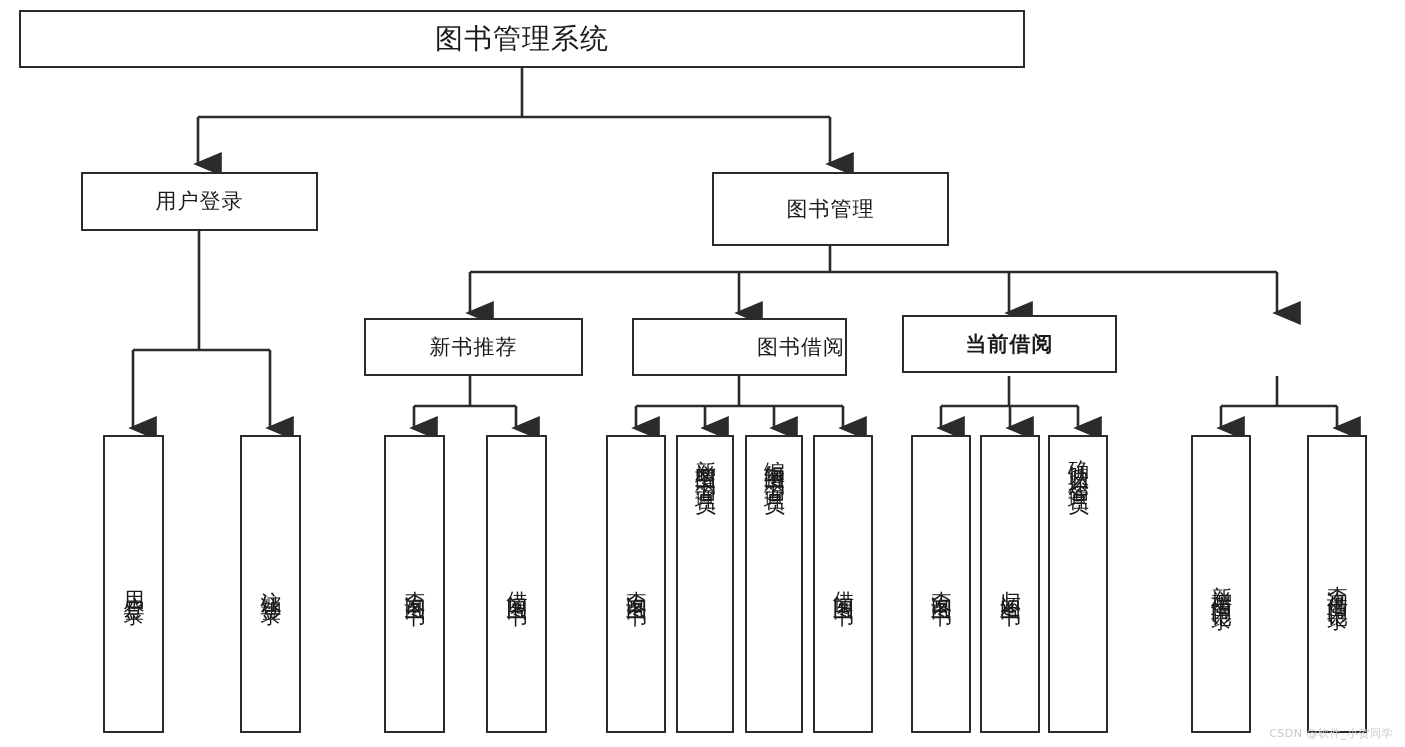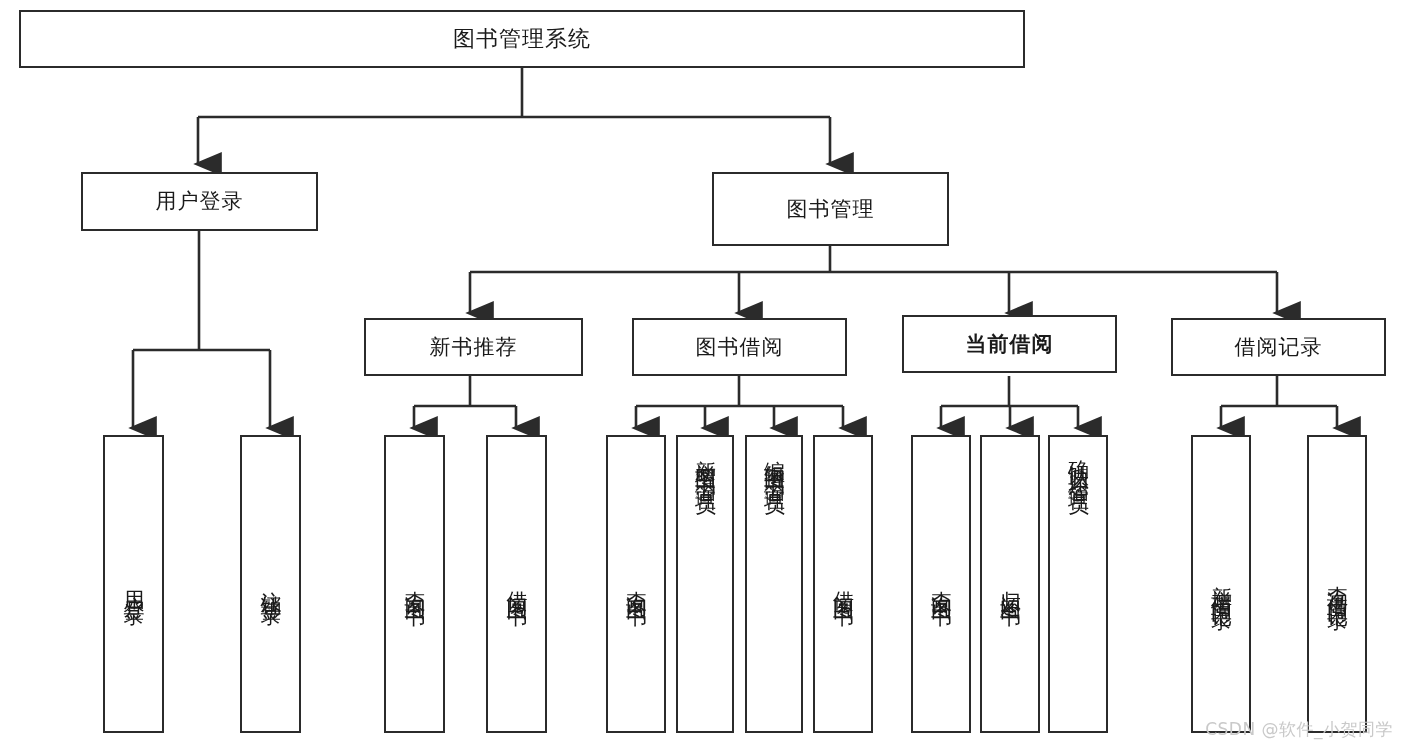--- a/index.html
+++ b/index.html
@@ -43,21 +43,21 @@
     white-space: pre;
     line-height: 1.18;
   }
   
   .node.horiz .label {
     writing-mode: horizontal-tb;
     font-size: 21px;
     letter-spacing: 1px;
   }
   .node.root .label {
-    font-size: 22px;
+    font-size: 28px;
   }
   
   .node.vert {
     align-items: flex-start;
     justify-content: center;
     padding-top: 6px;
   }
   .node.vert .label {
     writing-mode: vertical-rl;
     text-orientation: upright;
@@ -66,21 +66,21 @@
     line-height: 1;
   }
   .node.vert.centered {
     align-items: center;
     padding-top: 0;
   }
   .watermark {
     position: absolute;
     right: 12px;
     bottom: 6px;
-    font-size: 17px;
+    font-size: 11px;
     color: #c9c9c9;
     letter-spacing: 0.5px;
     z-index: 3;
     white-space: nowrap;
   }
 </style>
 </head>
 <body>
 
 <div id="canvas">
@@ -144,31 +144,28 @@
   </div>
 
   <div class="node horiz" style="left:712px; top:172px; width:237px; height:74px;">
     <span class="label">图书管理</span>
   </div>
 
   <div class="node horiz" style="left:364px; top:318px; width:219px; height:58px;">
     <span class="label">新书推荐</span>
   </div>
 
-  <div class="node horiz" style="left:632px; top:318px; width:215px; height:58px;">
+  <div class="node horiz" style="left:632px; top:318px; width:215px; height:58px;justify-content:flex-end;">
     <span class="label">图书借阅</span>
   </div>
 
   <div class="node horiz" style="left:902px; top:315px; width:215px; height:58px;font-weight:bold;">
     <span class="label">当前借阅</span>
   </div>
 
-  <div class="node horiz" style="left:1171px; top:318px; width:215px; height:58px;">
-    <span class="label">借阅记录</span>
-  </div>
 
   <div class="node vert centered" style="left:103px; top:435px; width:61px; height:298px;">
     <span class="label">用户登录</span>
   </div>
 
   <div class="node vert centered" style="left:240px; top:435px; width:61px; height:298px;">
     <span class="label">注销登录</span>
   </div>
 
   <div class="node vert centered" style="left:384px; top:435px; width:61px; height:298px;">

